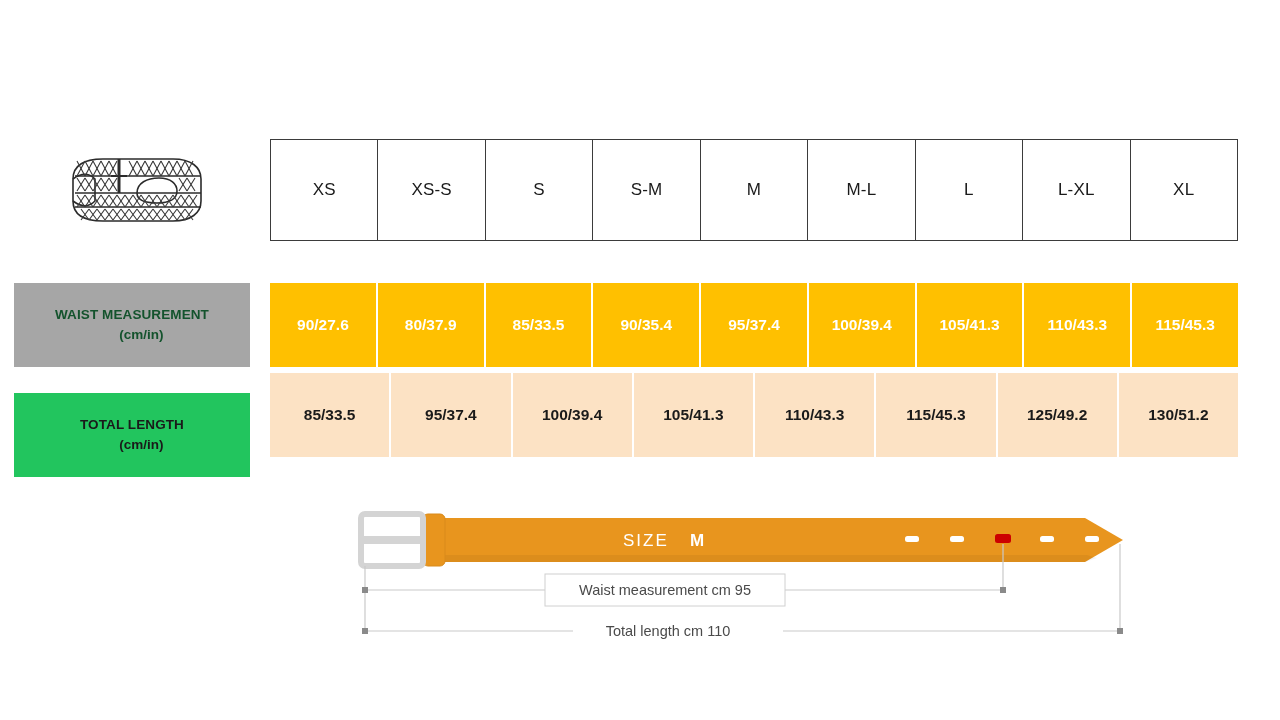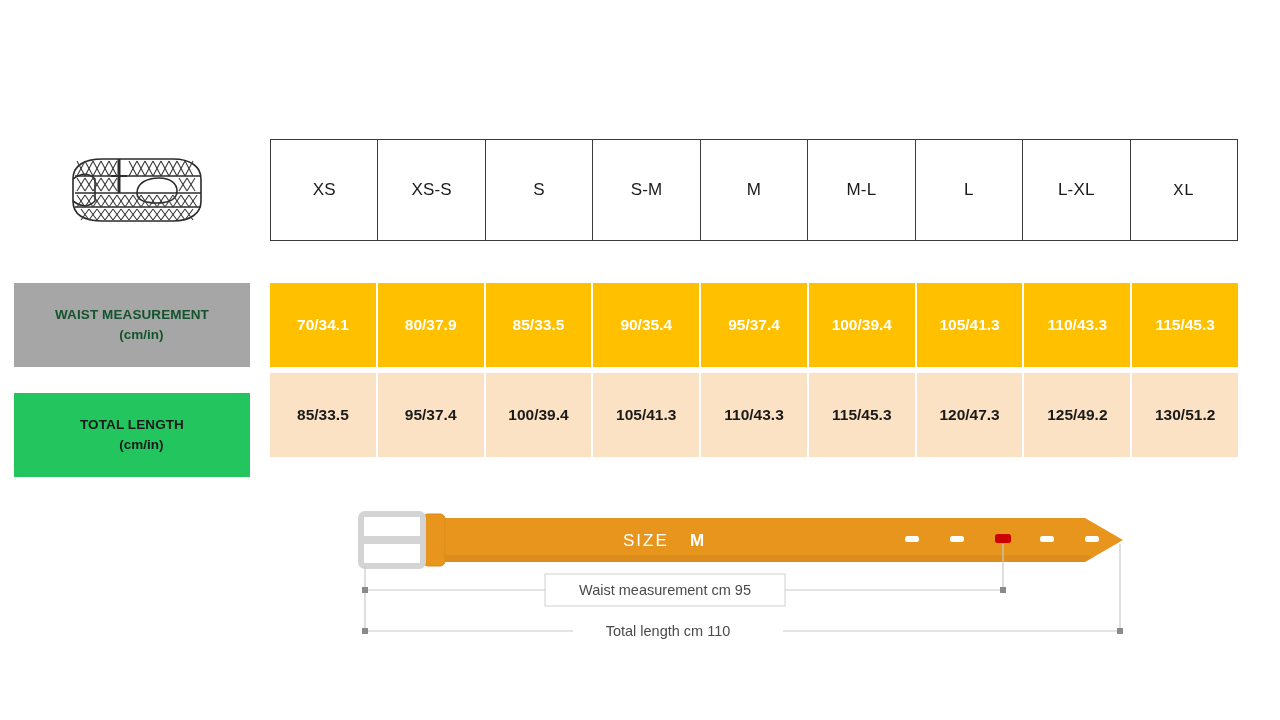--- a/index.html
+++ b/index.html
@@ -24,21 +24,21 @@
     width: 968px; height: 102px;
     display: flex;
     border: 1.6px solid #3b3b3b;
   }
   .size-header .hcell {
     flex: 1 1 0;
     display: flex; align-items: center; justify-content: center;
     border-right: 1.4px solid #3b3b3b;
     font-size: 17px; color: #1a1a1a; letter-spacing: .2px;
   }
-  .size-header .hcell:last-child { border-right: none; font-family: Liberation Mono, monospace; }
+  .size-header .hcell:last-child { border-right: none; }
 
   
   .row-band {
     position: absolute; left: 270px; width: 968px; height: 84px;
     display: flex;
   }
   .row-waist  { top: 283px; }
   .row-length { top: 373px; }
 
   .row-band .dcell {
@@ -154,21 +154,21 @@
     <div class="hcell">L-XL</div>
     <div class="hcell">XL</div>
   </div>
 
   <div class="row-label label-waist">
     <div class="l1">WAIST MEASUREMENT</div>
     <div class="l2">(cm/in)</div>
   </div>
 
   <div class="row-band row-waist">
-    <div class="dcell">70/34.1</div>
+    <div class="dcell">90/27.6</div>
     <div class="dcell">80/37.9</div>
     <div class="dcell">85/33.5</div>
     <div class="dcell">90/35.4</div>
     <div class="dcell">95/37.4</div>
     <div class="dcell">100/39.4</div>
     <div class="dcell">105/41.3</div>
     <div class="dcell">110/43.3</div>
     <div class="dcell">115/45.3</div>
   </div>
 
@@ -177,21 +177,20 @@
     <div class="l2">(cm/in)</div>
   </div>
 
   <div class="row-band row-length">
     <div class="dcell">85/33.5</div>
     <div class="dcell">95/37.4</div>
     <div class="dcell">100/39.4</div>
     <div class="dcell">105/41.3</div>
     <div class="dcell">110/43.3</div>
     <div class="dcell">115/45.3</div>
-    <div class="dcell">120/47.3</div>
     <div class="dcell">125/49.2</div>
     <div class="dcell">130/51.2</div>
   </div>
 
   <div class="belt-diagram">
     <svg viewBox="0 0 800 150" xmlns="http://www.w3.org/2000/svg">
 
       <path d="M90 18 L740 18 L778 40 L740 62 L90 62 Z" fill="#E8951E"></path>
 
       <path d="M90 55 L742 55 L752 58 L740 62 L90 62 Z" fill="#000000" opacity="0.05"></path>

